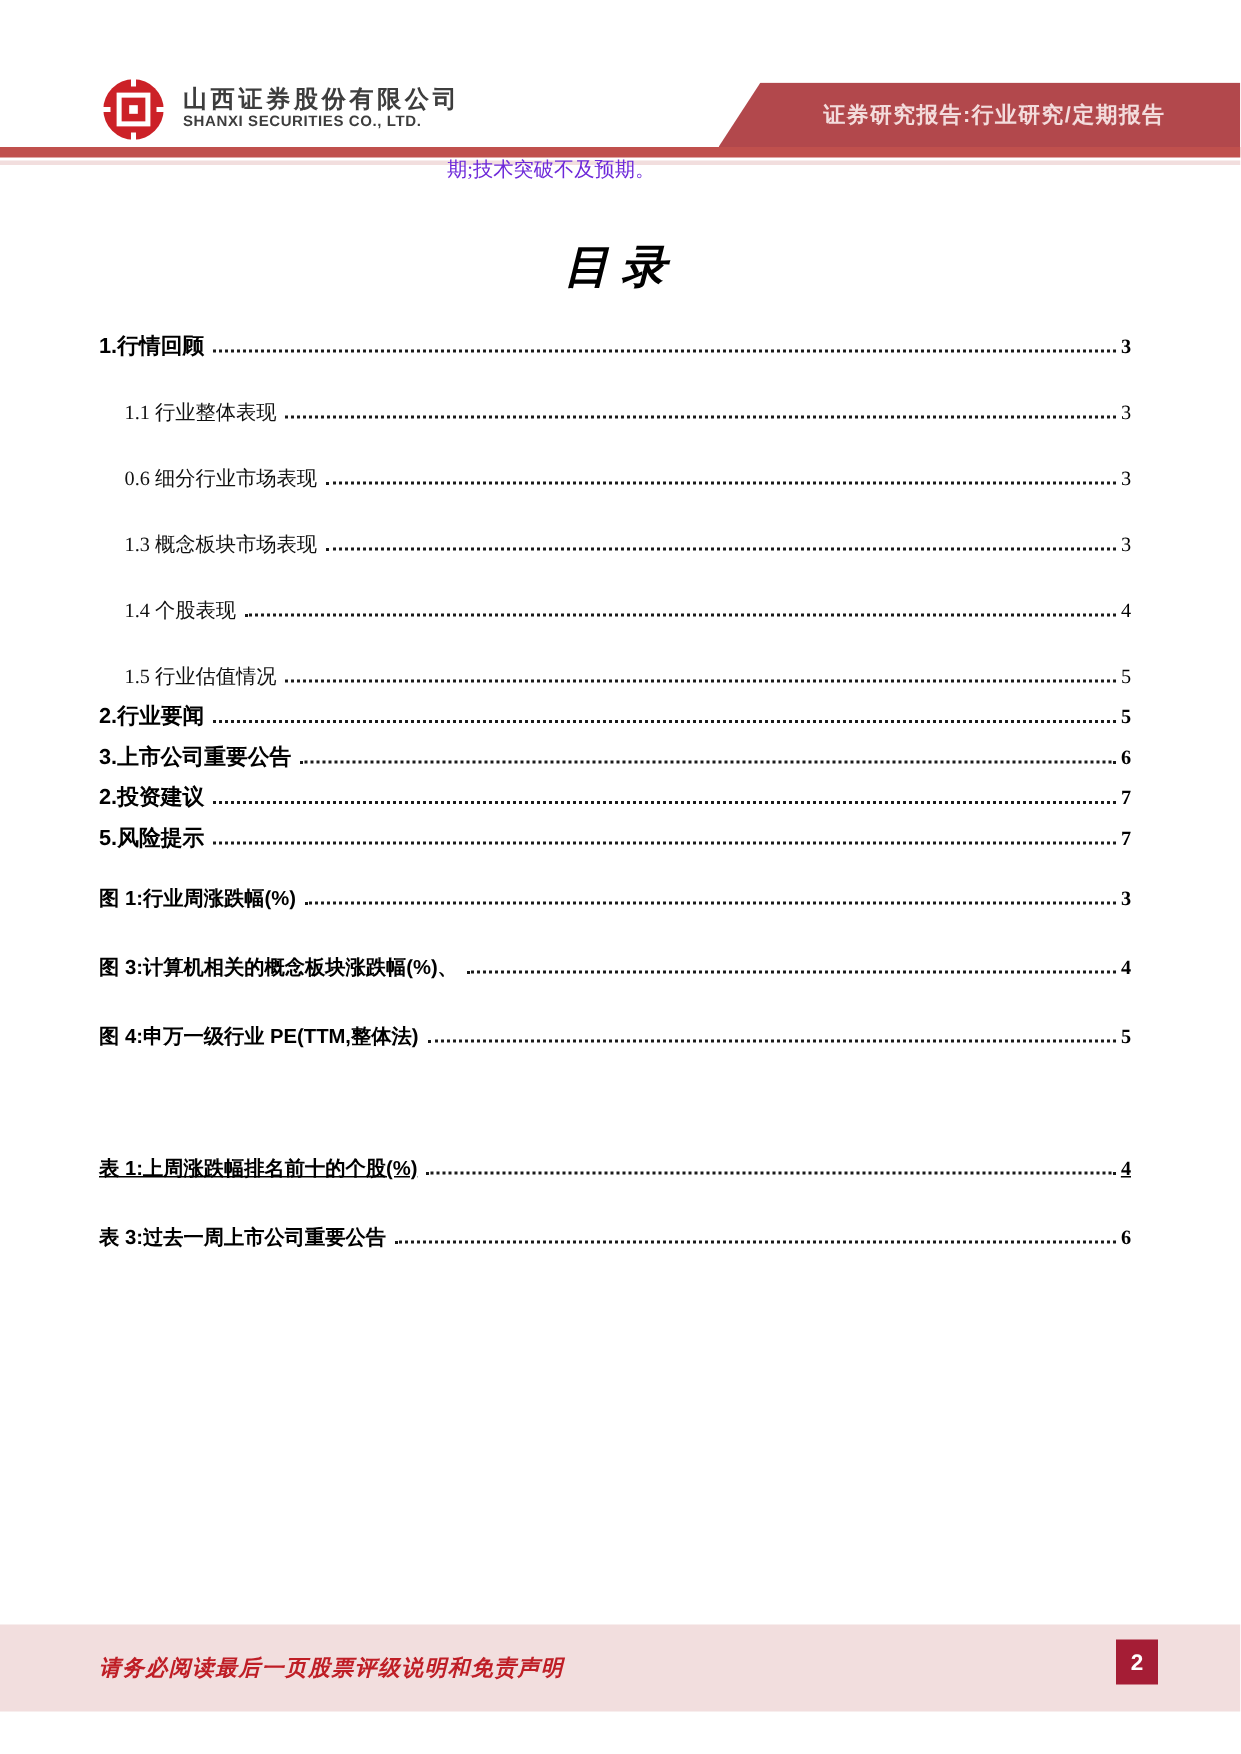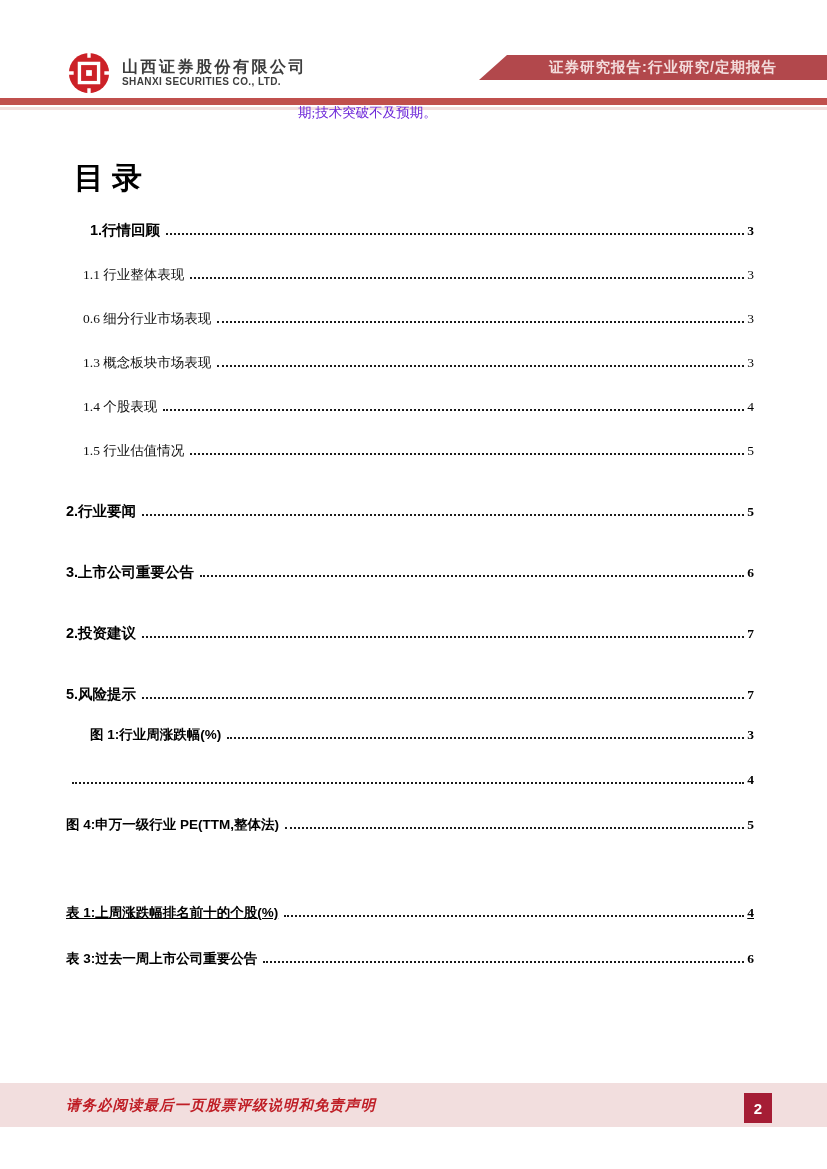--- a/index.html
+++ b/index.html
@@ -21,21 +21,21 @@
   .company-names { display: flex; flex-direction: column; line-height: 1.15; }
   .company-cn {
     font-family: "Liberation Sans", sans-serif;
     font-size: 16px; font-weight: bold; color: #3d3d3d; letter-spacing: 2.5px;
   }
   .company-en {
     font-family: "Liberation Sans", sans-serif;
     font-size: 10px; font-weight: bold; color: #3d3d3d; letter-spacing: 0.4px;
   }
   .banner {
-    position: absolute; top: 55px; right: 0; width: 348px; height: 25px;
+    position: absolute; top: 55px; right: 0; width: 348px; height: 43px;
     background: #b2484c;
     clip-path: polygon(28px 0, 100% 0, 100% 100%, 0 100%);
     display: flex; align-items: center; justify-content: center;
   }
   .banner-text {
     font-family: "Liberation Sans", sans-serif;
     font-size: 14.5px; font-weight: bold; color: #f3dcdc; letter-spacing: 1px;
     padding-left: 20px;
   }
   .header-rule  { position: absolute; top: 98px;  left: 0; width: 827px; height: 7px; background: #c0504d; }
@@ -43,51 +43,52 @@
 
   .intro-text {
     position: absolute; top: 104px; left: 298px;
     font-size: 13.5px; color: #6d28d9; text-align: center;
   }
 
   
   .content { position: absolute; top: 158px; left: 66px; width: 688px; }
 
   .doc-title {
+    text-align: center;
     font-family: "Liberation Serif", serif;
     font-size: 30px; font-weight: bold; color: #000;
-    letter-spacing: 8px; text-indent: 8px;
+    letter-spacing: 8px; text-indent: 8px; font-style: italic;
   }
   .chart-title { margin-top: 26px; }
 
   .toc-row { display: flex; align-items: baseline; }
   .toc-row.l1 {
-    margin-top: 42px;
+    margin-top: 8px;
     font-family: "Liberation Sans", sans-serif;
     font-size: 14.5px; font-weight: bold; color: #000;
   }
   .toc-row.l2 {
     margin-top: 26px; padding-left: 17px;
     font-family: "Liberation Serif", serif;
     font-size: 13.5px; color: #111;
   }
   .toc-row.fig { margin-top: 28px; font-family: "Liberation Sans", sans-serif;
     font-size: 13.5px; font-weight: bold; color: #000; }
   .toc-row.tbl-first { margin-top: 70px; text-decoration: underline; }
-  .toc-row.fig-first, .toc-row.l1-first { margin-top: 22px; margin-left: 24px; }
+  .toc-row.fig-first, .toc-row.l1-first { margin-top: 22px; }
   .leader {
     flex: 1; border-bottom: 2px dotted #1a1a1a;
     margin: 0 3px 3px 6px; min-width: 30px;
   }
   .pagenum { font-family: "Liberation Serif", serif; font-size: 13.5px; font-weight: bold; color: #000; }
   .l2 .pagenum { font-weight: normal; }
 
   
   .footer-band {
-    position: absolute; top: 1083px; left: 0; width: 827px; height: 44px;
+    position: absolute; top: 1083px; left: 0; width: 827px; height: 58px;
     background: #f2dede;
   }
   .disclaimer {
     position: absolute; left: 66px; top: 50%; transform: translateY(-50%);
     color: #bf1e26; font-weight: bold; font-style: italic;
     font-family: "Liberation Serif", serif;
     font-size: 14.5px; letter-spacing: 1px;
   }
   .page-box {
     position: absolute; left: 744px; top: 10px; width: 28px; height: 30px;
@@ -176,20 +177,21 @@
     <span class="pagenum">7</span>
   </div>
 
 
   <div class="toc-row fig fig-first">
     <span>图 1:行业周涨跌幅(%)</span>
     <span class="leader"></span>
     <span class="pagenum">3</span>
   </div>
   <div class="toc-row fig">
+    <span>图 3:计算机相关的概念板块涨跌幅(%)、</span>
     <span class="leader"></span>
     <span class="pagenum">4</span>
   </div>
   <div class="toc-row fig">
     <span>图 4:申万一级行业 PE(TTM,整体法)</span>
     <span class="leader"></span>
     <span class="pagenum">5</span>
   </div>
 
   <div class="toc-row fig tbl-first">

